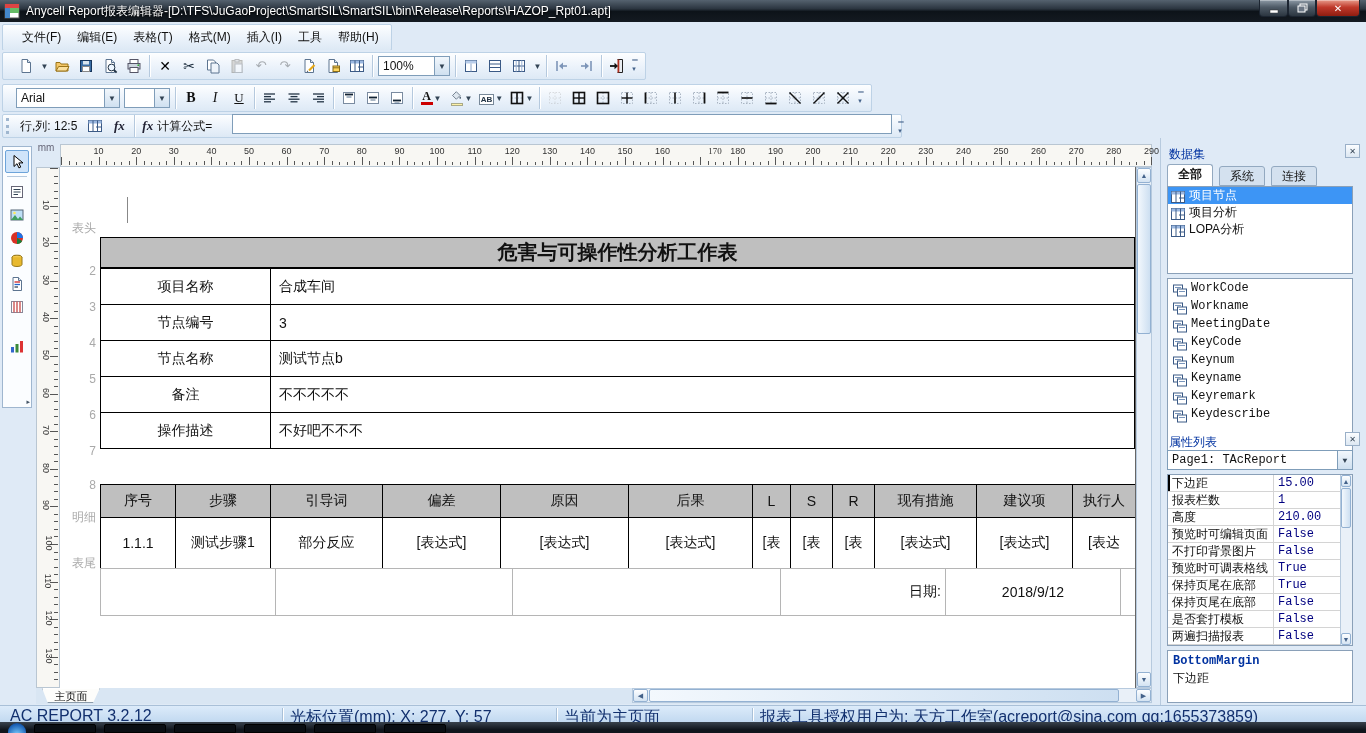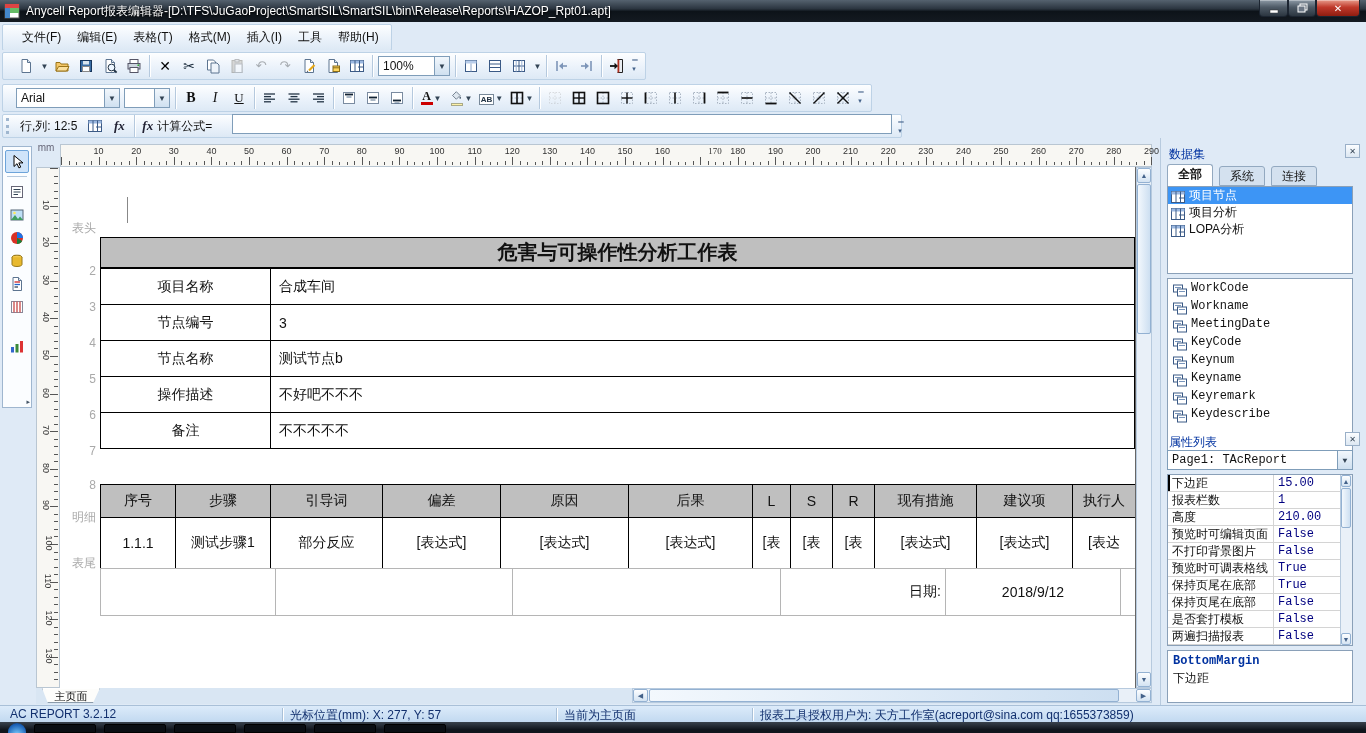--- a/index.html
+++ b/index.html
@@ -86,21 +86,21 @@
 #propgrid{position:absolute;left:6px;top:336px;width:186px;height:172px;background:#fff;border:1px solid #8aa0b8;overflow:hidden}
 .prow{height:17px;display:flex;border-bottom:1px solid #d4d4d4;position:relative}
 .prow .pn{width:106px;padding-left:4px;border-right:1px solid #d4d4d4;font-size:12px;line-height:16px;white-space:nowrap;overflow:hidden}
 .prow .pv{flex:1;padding-left:4px;font-size:12px;line-height:16px;color:#000080;font-family:"Liberation Mono",monospace;white-space:nowrap;overflow:hidden}
 .prow.sel::before{content:"";position:absolute;left:0;top:0;width:2px;height:100%;background:#000}
 #pgsb{position:absolute;right:0;top:0;width:12px;height:170px;background:#e9f0f8;border-left:1px solid #b7cade}
 #descbox{position:absolute;left:6px;top:512px;width:186px;height:53px;background:#fff;border:1px solid #8aa0b8;padding:3px 5px}
 #descbox .dt{color:#0032a0;font-weight:bold;font-family:"Liberation Mono",monospace;font-size:12px}
 #descbox .dd{font-size:12px;margin-top:2px}
 
-#statusbar{left:0;top:705px;width:1366px;height:17px;background:linear-gradient(180deg,#dcebfa,#c2d9f0);border-top:1px solid #a9c0d8;color:#12306e;font-size:12px}
+#statusbar{left:0;top:705px;width:1366px;height:17px;background:linear-gradient(180deg,#dcebfa,#c2d9f0);border-top:1px solid #a9c0d8;color:#12306e;font-size:16px}
 #statusbar .seg{position:absolute;top:1px;white-space:nowrap}
 #statusbar .div{position:absolute;top:2px;width:1px;height:13px;background:#a9c0d8;box-shadow:1px 0 0 #fff}
 
 #taskbar{left:0;top:722px;width:1366px;height:11px;background:linear-gradient(180deg,#39424d,#10151c 70%)}
 #taskbar .tb{position:absolute;top:2px;height:9px;width:62px;background:#0a0e13;border:1px solid #000;border-radius:2px 2px 0 0}
 #taskbar .orb{position:absolute;left:8px;top:1px;width:18px;height:10px;border-radius:9px 9px 0 0;background:radial-gradient(circle at 50% 120%,#7fd0ff,#1a5fb4 70%,#0a2c5c)}
 svg{display:block}
 </style>
 </head>
 <body>
@@ -975,26 +975,26 @@
           </tr>
           <tr style="height: 36px;">
             <td class="lblcell" style="width: 170px;">节点编号</td>
             <td class="valcell">3</td>
           </tr>
           <tr style="height: 36px;">
             <td class="lblcell" style="width: 170px;">节点名称</td>
             <td class="valcell">测试节点b</td>
           </tr>
           <tr style="height: 36px;">
+            <td class="lblcell" style="width: 170px;">备注</td>
+            <td class="valcell">不不不不不</td>
+          </tr>
+          <tr style="height: 36px;">
             <td class="lblcell" style="width: 170px;">操作描述</td>
             <td class="valcell">不好吧不不不</td>
-          </tr>
-          <tr style="height: 36px;">
-            <td class="lblcell" style="width: 170px;">备注</td>
-            <td class="valcell">不不不不不</td>
           </tr>
         </tbody>
       </table>
     <table class="dtable" id="gridtable" style="left:40px;top:317px;width:1035px">
         <colgroup>
           <col style="width: 75px;">
           <col style="width: 95px;">
           <col style="width: 112px;">
           <col style="width: 118px;">
           <col style="width: 128px;">

